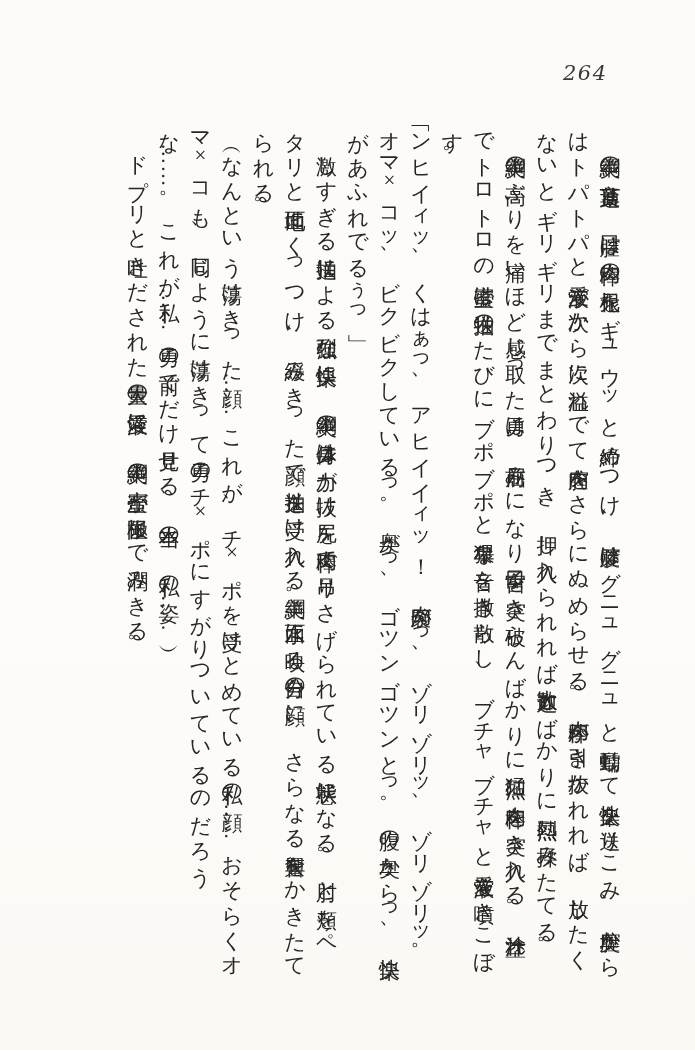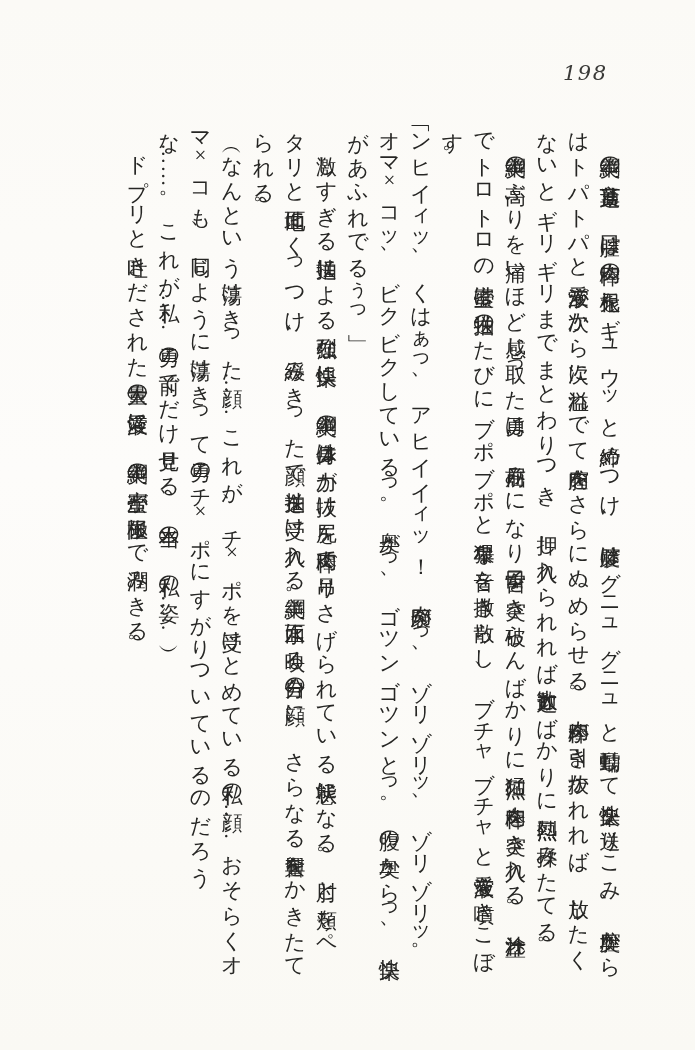--- a/index.html
+++ b/index.html
@@ -48,21 +48,21 @@
   }
   .para.indent {
     text-indent: 1.05em;
   }
 </style>
 </head>
 <body>
 
 <div class="page">
 
-  <div class="page-number">198</div>
+  <div class="page-number">264</div>
 
   <div class="text-block">
     <p class="para indent">美綱の言葉通り、膣口は肉棒の根元をギュウッと締めつけ、膣襞はグニュグニュと蠕動して快楽を送りこみ、膣奥からはトパトパと愛液が次から次に溢れでて膣肉をさらにぬめらせる。肉棒が引き抜かれれば、放したくないとギリギリまでまとわりつき、押し入れられれば大歓迎とばかりに熱烈に揉みたてる。</p>
     <p class="para indent">美綱の高ぶりを痛いほど感じ取った勇は、前屈みになり子宮口を突き破らんばかりに猛烈に肉棒を突き入れる。汁塗れでトロトロの蜜壺は抽送のたびにブポブポと卑猥な音を撒き散らし、ブチャブチャと愛液を噴きこぼす。</p>
     <p class="para">「ンヒイィッ、くはぁっ、アヒイイィッ！　肉襞がっ、ゾリゾリッ、ゾリゾリッ。オマ×コッ、ビクビクしているっ。奥がっ、ゴツンゴツンとっ。腹の奥からっ、快楽があふれでるぅっ」</p>
     <p class="para indent">激しすぎる抽送による強烈な快楽に、美綱の身体は力が抜け尻を肉棒で吊りさげられている状態になる。肘と頬をペタリと地面にくっつけ、緩みきった顔で抽送を受け入れる美綱。水面に映る自分の顔に、さらなる興奮をかきたてられる。</p>
     <p class="para indent">（なんという蕩けきった顔……これが、チ×ポを受けとめている私の顔……おそらくオマ×コも、同じように蕩けきって勇のチ×ポにすがりついているのだろうな……。これが私……勇の前でだけ見せる、本当の、私の姿……）</p>
     <p class="para indent">ドプリと吐きだされた大量の愛液に、美綱の蜜壺が極限まで潤みきる。</p>
   </div>
 

